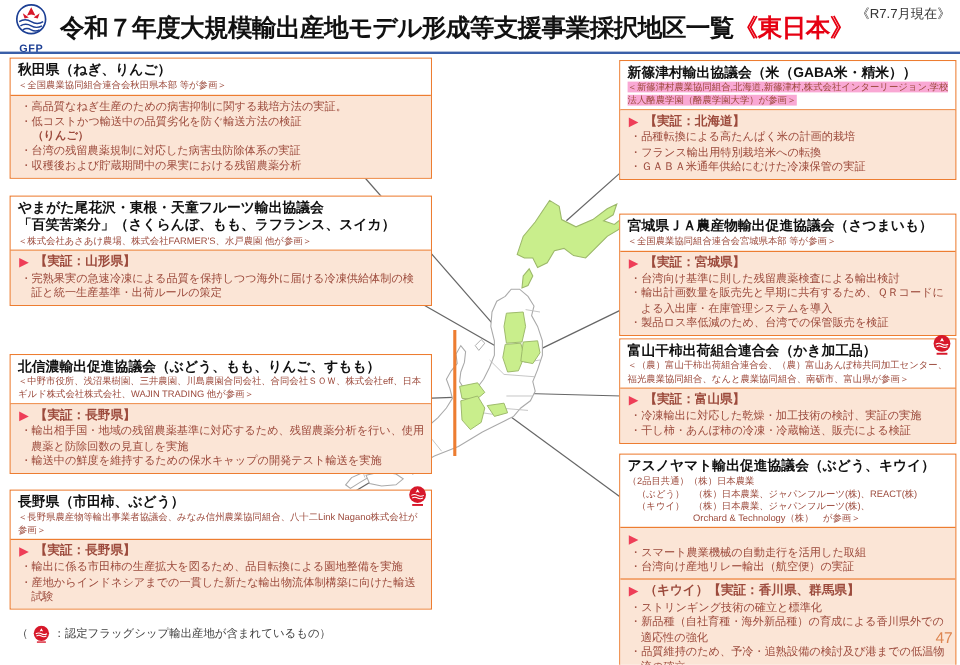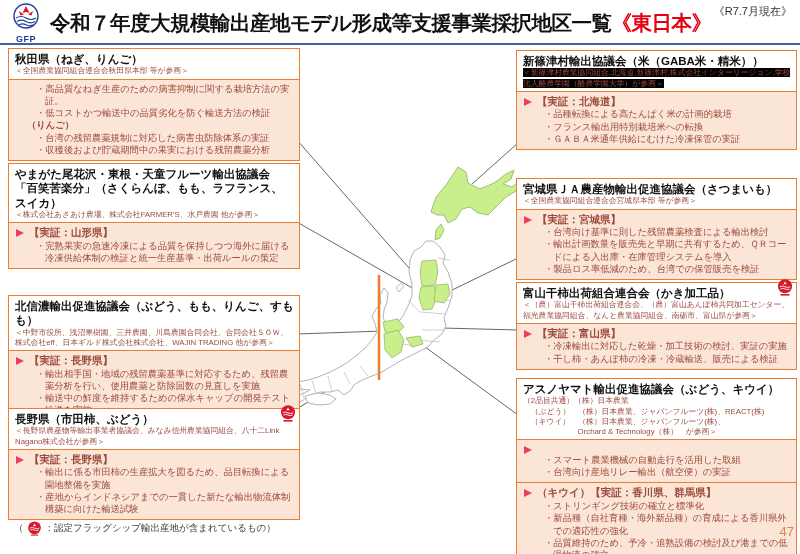--- a/index.html
+++ b/index.html
@@ -12,33 +12,33 @@
   
   .hdr { position:absolute; left:0; top:0; width:800px; height:43px; background:#fff; z-index:5; }
   .hdr-rule { position:absolute; left:0; top:43px; width:800px; height:2px; background:#3a5fa8; z-index:5; }
   .logo { position:absolute; left:9px; top:3px; width:34px; height:38px; text-align:center; }
   .logo-txt { font-size:9px; font-weight:bold; color:#1c3f94; letter-spacing:0.5px; line-height:1; }
   .title { position:absolute; left:50px; top:9px; font-size:20.5px; font-weight:bold; color:#111; letter-spacing:-0.5px; white-space:nowrap; }
   .title .region { color:#e60012; }
   .datenote { position:absolute; right:8px; top:4px; font-size:11px; color:#333; font-weight:normal; }
 
   
-  .box { position:absolute; width:292px; border:1.6px solid #ed7d31; background:#fff; z-index:3; }
+  .box { position:absolute; width:352px; border:1.6px solid #ed7d31; background:#fff; z-index:3; }
   .col-right .box { width:281px; }
   .box-header { padding:3px 5px 2px 6px; background:#fff; }
   .box-title { font-size:11.5px; font-weight:bold; color:#111; line-height:1.25; }
   .box-part { font-size:7.8px; color:#9c4a3c; line-height:1.3; }
-  .box-part .hl { background:#000000; }
+  .box-part .hl { background:#f9a8d4; }
   .box-body { border-top:1.6px solid #ed7d31; }
   .box-section { background:#fbe5d6; padding:3px 5px 4px 6px; }
   .box-section + .box-section { border-top:1.6px solid #ed7d31; }
   .flag-line { display:flex; align-items:flex-start; }
   .flag-glyph { width:0; height:0; border-left:8px solid #ee3e58; border-top:4.5px solid transparent; border-bottom:4.5px solid transparent; margin:3px 5px 0 1px; flex:none; }
   .flag-text { font-size:10.5px; font-weight:bold; color:#9c4a3c; line-height:1.3; }
-  .bline { font-size:9.3px; color:#9c4a3c; line-height:1.32; padding-left:9px; text-indent:-9px; margin-left:21px; }
+  .bline { font-size:9.3px; color:#9c4a3c; line-height:1.32; padding-left:9px; text-indent:-9px; margin-left:2px; }
   .bline.b { font-weight:bold; padding-left:0; text-indent:0; margin-left:12px; }
 
   
   .col-left .box:nth-of-type(1){ left:8px;  top:48px;  }
   .col-left .box:nth-of-type(2){ left:8px;  top:163px; }
   .col-left .box:nth-of-type(3){ left:8px;  top:295px; }
   .col-left .box:nth-of-type(4){ left:8px;  top:408px; }
   .col-right .box:nth-of-type(1){ left:516px; top:50px;  }
   .col-right .box:nth-of-type(2){ left:516px; top:178px; }
   .col-right .box:nth-of-type(3){ left:516px; top:282px; }

